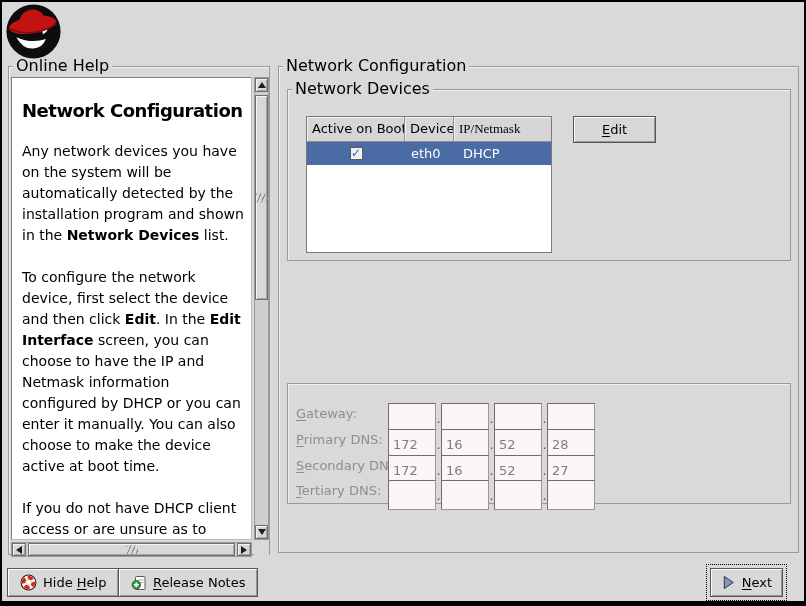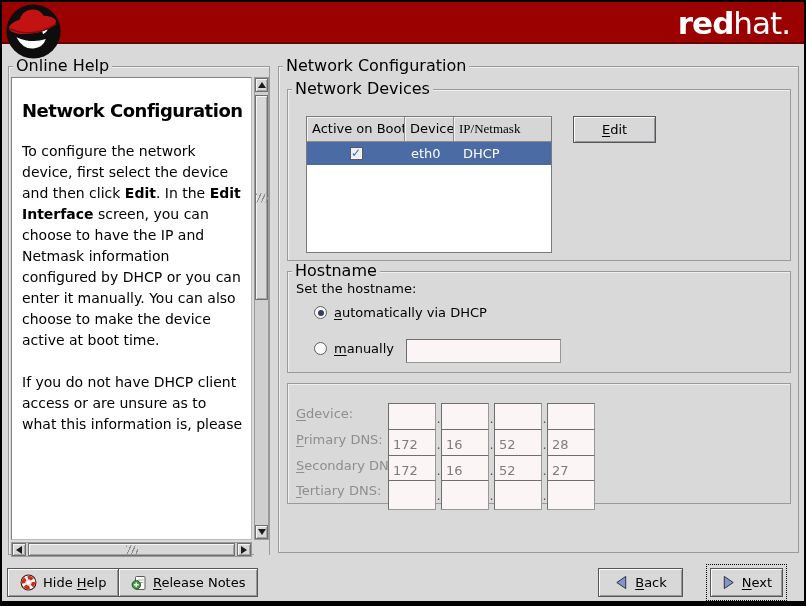--- a/index.html
+++ b/index.html
@@ -108,39 +108,35 @@
   .release-notes{ left:116px; top:566px; }
   .back-btn{ left:596px; top:566px; width:85px; }
   .next-btn{ left:708px; top:566px; width:73px; outline:1px dotted #000; outline-offset:3px; }
   .btn-icon{ display:inline-flex; }
 </style>
 </head>
 <body>
 
 <div class="window">
 
-  <div class="banner">
-    <div class="wordmark">
-      <span class="b">red</span><span class="l">hat.</span>
-    </div>
-  </div>
   <svg class="logo" viewBox="0 0 60 60">
     <circle cx="30" cy="31" r="28.5" fill="#0d0d0d"></circle>
     <path d="M12 37 q7 13 18 12 q10 -1 13 -10 q-15 5 -31 -2 z" fill="#fff"></path>
     <path d="M40 34 q4 -2 5 -5 l-6 1 z" fill="#fff"></path>
     <path d="M15 21 q2 -12 13 -13 q10 -1 14 9 l2 7 q-14 6 -29 -3 z" fill="#c21212"></path>
     <ellipse cx="29" cy="24" rx="25" ry="9" fill="#c21212" transform="rotate(-9 29 24)"></ellipse>
     <path d="M5 28 q24 11 49 -5" stroke="#7d0b0b" stroke-width="1.5" fill="none"></path>
   </svg>
 
   <div class="frame help-frame">
     <span class="frame-label">Online Help</span>
 
     <div class="help-view">
       <div class="help-title">Network Configuration</div>
+      <div class="help-p"><span>Any network devices you have on the system will be automatically detected by the installation program and shown in the </span><b>Network Devices</b><span> list.</span></div>
       <div class="help-p"><span>To configure the network device, first select the device and then click </span><b>Edit</b><span>. In the </span><b>Edit Interface</b><span> screen, you can choose to have the IP and Netmask information configured by DHCP or you can enter it manually. You can also choose to make the device active at boot time.</span></div>
       <div class="help-p"><span>If you do not have DHCP client access or are unsure as to what this information is, please</span></div>
     </div>
 
     <div class="vscroll">
       <div class="sb-btn up">
           <span class="tri tri-up"></span>
         </div>
       <div class="thumb"></div>
       <div class="sb-btn down">
@@ -178,40 +174,25 @@
           <div class="td1">eth0</div>
           <div class="td2">DHCP</div>
         </div>
       </div>
 
       <div class="gtk-btn edit-btn">
         <span><span class="mn">E</span><span>dit</span></span>
       </div>
     </div>
 
-    <div class="frame hostname-frame">
-      <span class="frame-label">Hostname</span>
-      <div class="set-label">Set the hostname:</div>
-
-      <div class="radio-row radio-auto">
-        <span class="radio sel"></span>
-        <span><span class="mn">a</span><span>utomatically via DHCP</span></span>
-      </div>
-
-      <div class="radio-row radio-manual">
-        <span class="radio"></span>
-        <span><span class="mn">m</span><span>anually</span></span>
-      </div>
-      <input class="entry host-entry" disabled="" value="" style="">
-    </div>
 
     <div class="frame misc-frame">
 
       <div class="misc-row mr0">
-        <span class="misc-label"><span class="mn">G</span><span>device:</span></span>
+        <span class="misc-label"><span class="mn">G</span><span>ateway:</span></span>
         <input class="entry octet oct0" disabled="" value="" style="">
         <span class="dot dot0">.</span>
         <input class="entry octet oct1" disabled="" value="" style="">
         <span class="dot dot1">.</span>
         <input class="entry octet oct2" disabled="" value="" style="">
         <span class="dot dot2">.</span>
         <input class="entry octet oct3" disabled="" value="" style="">
       </div>
 
       <div class="misc-row mr1">
@@ -266,28 +247,20 @@
         <rect x="4.5" y="1.5" width="9.5" height="13" rx="1" fill="#fdfdfd" stroke="#5a5a5a"></rect>
         <line x1="7" y1="5" x2="12.5" y2="5" stroke="#a8a8a8"></line>
         <line x1="7" y1="7.5" x2="12.5" y2="7.5" stroke="#a8a8a8"></line>
         <circle cx="5.3" cy="9.8" r="4.2" fill="#3fa03a" stroke="#1b581b"></circle>
         <path d="M5.3 7.4 v4.8 M2.9 9.8 h4.8" stroke="#fff" stroke-width="1.5"></path>
       </svg>
     </span>
     <span><span class="mn">R</span><span>elease Notes</span></span>
   </div>
 
-  <div class="gtk-btn footer-btn back-btn">
-    <span class="btn-icon">
-      <svg width="15" height="15" viewBox="0 0 16 16">
-        <path d="M12.5 1.5 L3 8 L12.5 14.5 Z" fill="#8394cc" stroke="#2a2a33"></path>
-      </svg>
-    </span>
-    <span><span class="mn">B</span><span>ack</span></span>
-  </div>
 
   <div class="gtk-btn footer-btn next-btn">
     <span class="btn-icon">
       <svg width="15" height="15" viewBox="0 0 16 16">
         <path d="M3.5 1.5 L13 8 L3.5 14.5 Z" fill="#8394cc" stroke="#2a2a33"></path>
       </svg>
     </span>
     <span><span class="mn">N</span><span>ext</span></span>
   </div>
 

